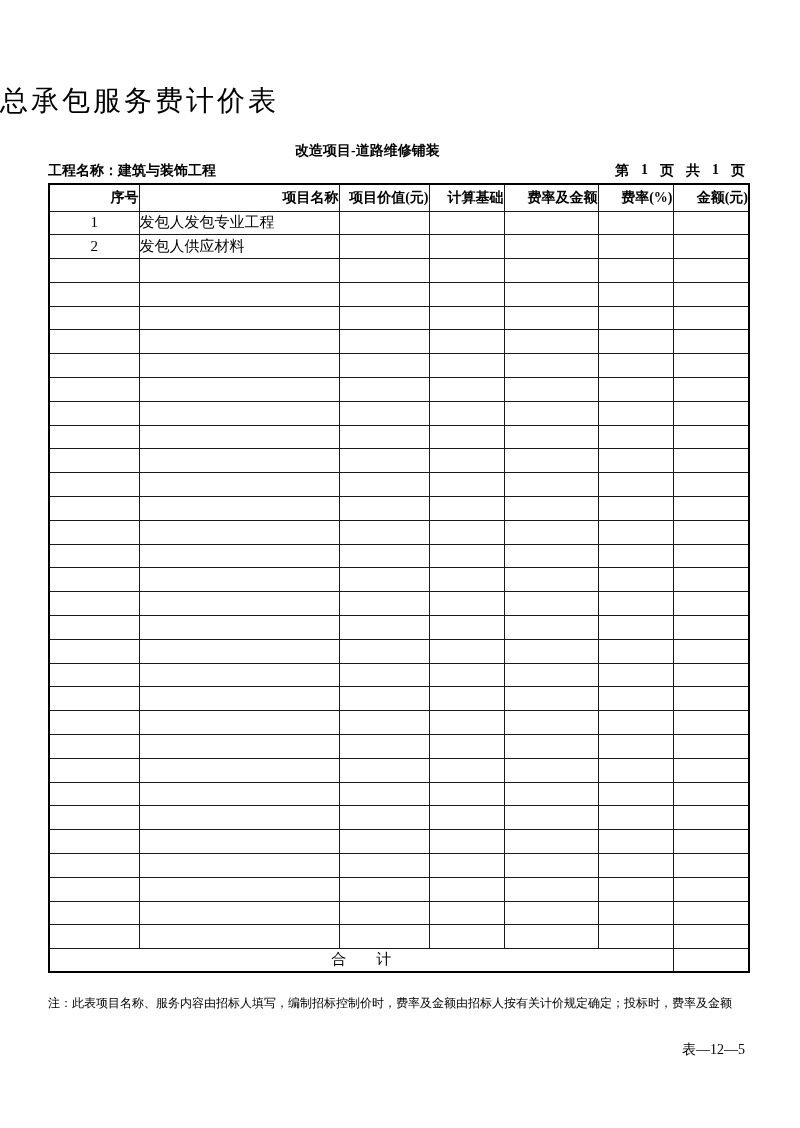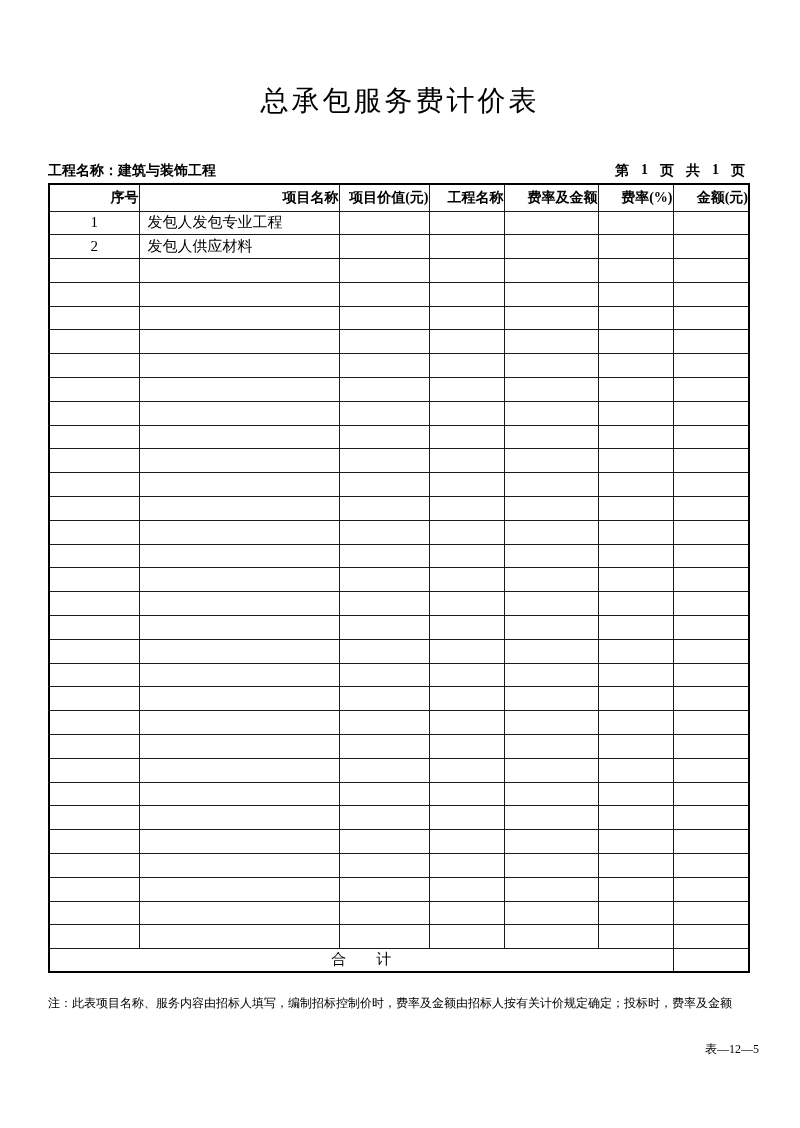--- a/index.html
+++ b/index.html
@@ -6,63 +6,64 @@
   html, body { margin: 0; padding: 0; background: #ffffff; }
   body {
     width: 800px; height: 1128px;
     font-family: "Liberation Serif", "DejaVu Serif", serif;
     color: #000;
   }
   .page { position: relative; width: 800px; height: 1128px; background: #fff; overflow: hidden; }
 
   .doc-title {
     position: absolute; top: 82px; left: 0; width: 100%;
-    text-align: center; font-size: 28px; letter-spacing: 3px; font-weight: 400;
+    text-align: left; font-size: 28px; letter-spacing: 3px; font-weight: 400;
   }
 
   .header-info { position: absolute; left: 48px; top: 142px; width: 700px; height: 40px; font-size: 14px; font-weight: bold; }
   .project { position: absolute; left: 0; bottom: 2px; white-space: nowrap; text-align: center; }
   .section { position: absolute; left: 247px; top: 1px; width: 340px; line-height: 16.5px; }
   .pagination { position: absolute; right: 3px; bottom: 2px; display: flex; gap: 12px; white-space: nowrap; }
 
   table.fee-table {
     position: absolute; left: 48px; top: 183px; width: 700px;
     border-collapse: collapse; table-layout: fixed;
     border: 2px solid #000;
   }
   .fee-table th, .fee-table td {
     border: 1px solid #1a1a1a; padding: 0;
     white-space: nowrap; overflow: hidden;
   }
   .fee-table thead tr { height: 27px; }
   .fee-table th { font-weight: bold; font-size: 14px; text-align: right; }
   .fee-table tbody tr { height: 23.8px; }
   .fee-table td { font-size: 15px; text-align: center; }
-  .fee-table td.c1 { text-align: left; padding-left: 8px; }
+  .fee-table td.c1 { text-align: left; padding-left: 0; }
   .fee-table tfoot tr { height: 23px; }
   .fee-table .total-label { text-align: center; font-size: 15px; }
 
   .note {
     position: absolute; left: 48px; top: 995px; width: 700px;
     font-size: 12px; font-weight: normal; line-height: 16.5px;
   }
-  .form-code { position: absolute; right: 41px; top: 1041px; font-size: 12px; }
+  .form-code { position: absolute; right: 55px; top: 1041px; font-size: 14px; }
 </style>
 </head>
 <body>
 
 <div class="page">
 
   <div class="doc-title">总承包服务费计价表</div>
 
   <div class="header-info">
     <div class="project">
       <span>工程名称：</span><span>建筑与装饰工程</span>
     </div>
     <div class="section">
+      <div>改造项目-道路维修铺装</div>
     </div>
     <div class="pagination">
       <span>第</span>
       <span>1</span>
       <span>页</span>
       <span>共</span>
       <span>1</span>
       <span>页</span>
     </div>
   </div>
@@ -75,21 +76,21 @@
       <col style="width:75px">
         <col style="width:94px">
         <col style="width:75px">
         <col style="width:76px">
     </colgroup>
     <thead>
       <tr>
           <th>序号</th>
           <th>项目名称</th>
           <th>项目价值(元)</th>
-          <th>工程名称</th>
+          <th>计算基础</th>
           <th>费率及金额</th>
           <th>费率(%)</th>
           <th>金额(元)</th>
         </tr>
     </thead>
     <tbody>
         <tr>
           <td class="c0">1</td>
           <td class="c1">发包人发包专业工程</td>
           <td class="c2"></td>

